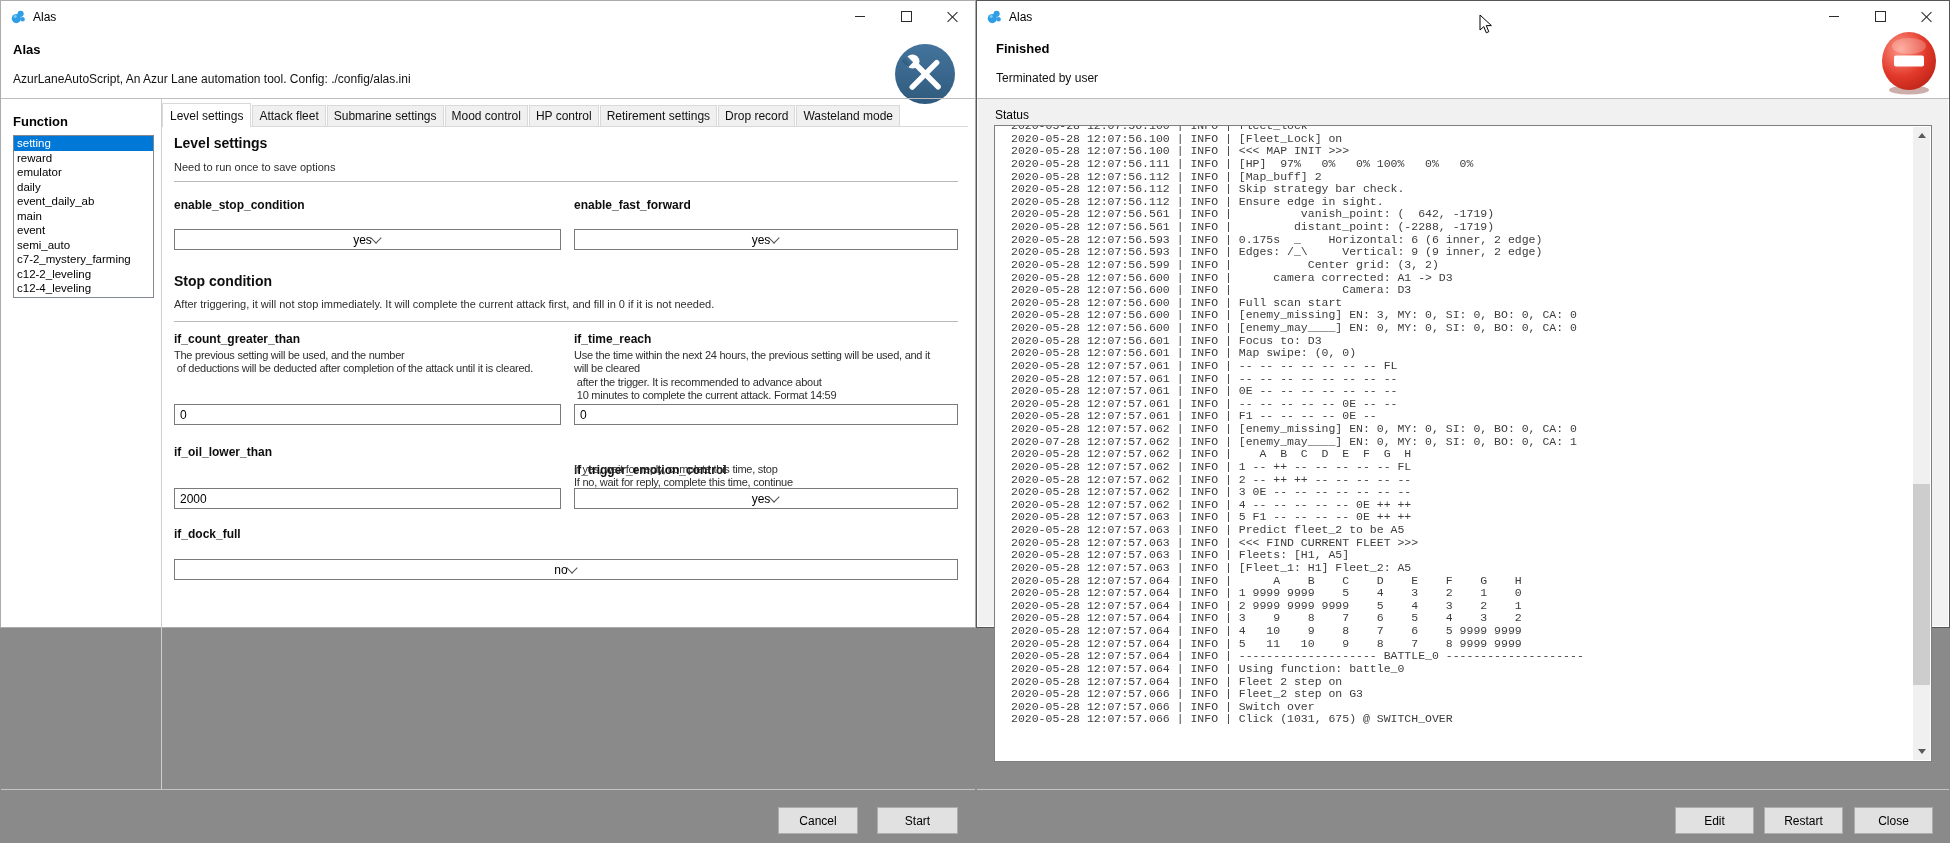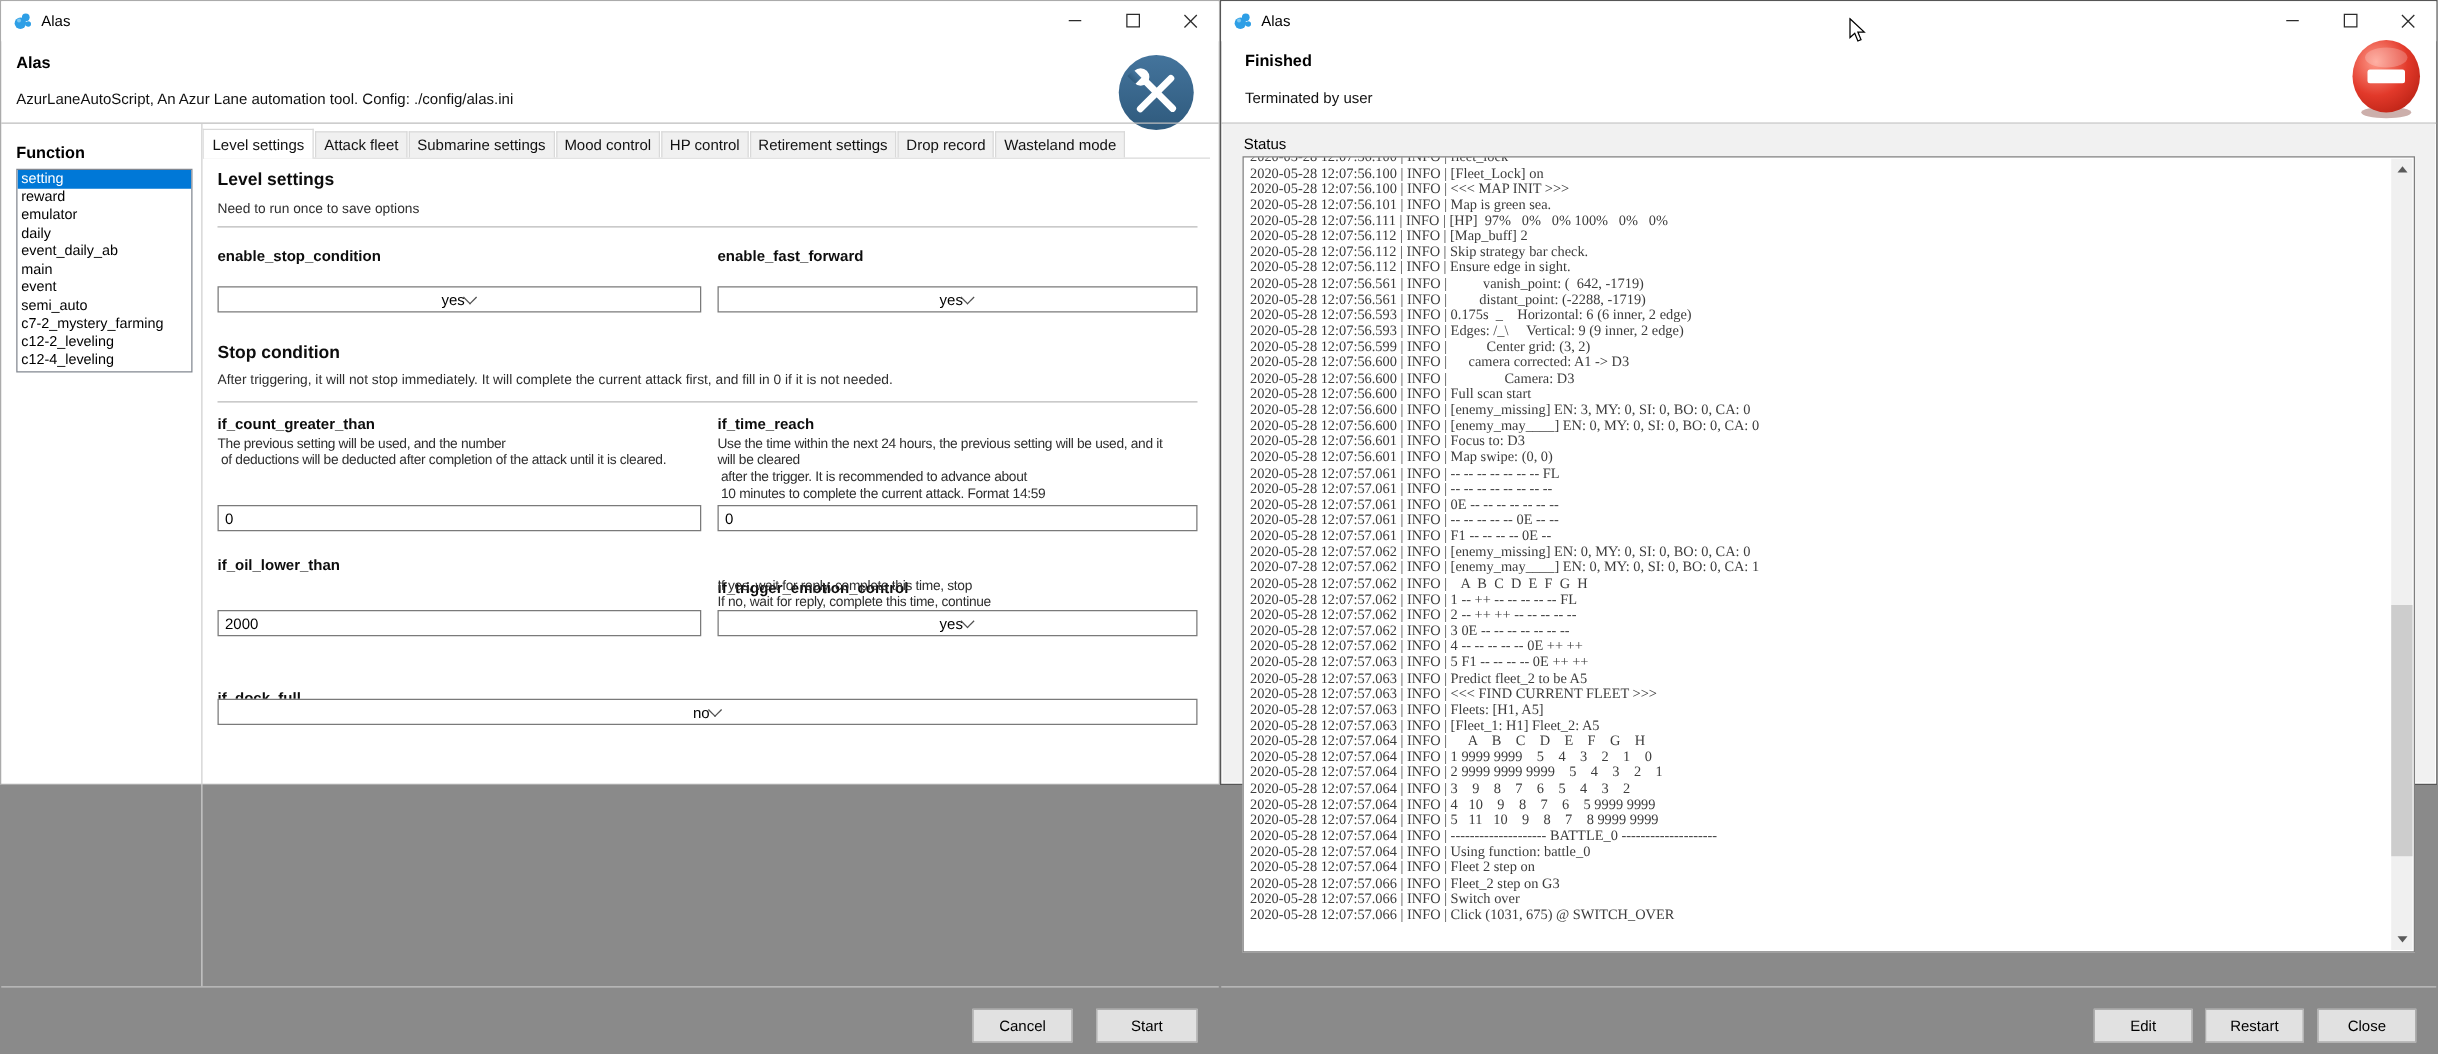--- a/index.html
+++ b/index.html
@@ -75,21 +75,21 @@
   #btn-start{left:876px;width:81px;}
   #btn-edit{left:698px;width:79px;}
   #btn-restart{left:787px;width:79px;}
   #btn-close{left:877px;width:79px;}
 
   
   .statuspanel{position:absolute;left:1px;right:1px;top:98px;bottom:1px;background:#f1f1f1;}
   .status-label{position:absolute;left:17px;top:9px;font-size:12px;color:#000;}
   .logbox{position:absolute;left:16px;top:26px;width:938px;height:637px;background:#fff;
           border:1px solid #7f7f7f;box-sizing:border-box;overflow:hidden;}
-  .logcontent{margin:-6px 0 0 0;padding-left:5px;font-family:Liberation Serif, serif;
+  .logcontent{margin:-6px 0 0 0;padding-left:16px;font-family:Liberation Mono, monospace;
               font-size:11.5px;line-height:12.63px;color:#3c3c3c;}
   .log-line{white-space:pre;}
   .scrollbar{position:absolute;top:1px;right:1px;bottom:1px;width:17px;background:#f0f0f0;}
   .sb-btn{position:absolute;left:0;width:17px;height:17px;display:flex;align-items:center;justify-content:center;}
   .sb-up{top:0;} .sb-down{bottom:0;}
   .arr-up{width:0;height:0;border-left:4px solid transparent;border-right:4px solid transparent;
           border-bottom:5px solid #5a5a5a;}
   .arr-down{width:0;height:0;border-left:4px solid transparent;border-right:4px solid transparent;
             border-top:5px solid #5a5a5a;}
   .sb-thumb{position:absolute;left:0;width:17px;top:357px;height:201px;background:#cdcdcd;}
@@ -220,21 +220,21 @@
 
     <div>If yes, wait for reply, complete this time, stop</div>
         <div>If no, wait for reply, complete this time, continue</div>
       </div>
     <input class="tbox col1" style="top: 357px;" readonly="" value="2000">
     <div class="dd col2" style="top:357px;">
       <span>yes</span>
       <span class="chev"></span>
     </div>
 
-    <div class="f-label col1" style="top:396px;margin-top:24px;">if_dock_full</div>
+    <div class="f-label col1" style="top:396px;">if_dock_full</div>
     <div class="dd" style="top:428px;left:0;width:784px;">
       <span>no</span>
       <span class="chev"></span>
     </div>
   </div>
 
   <div class="footline"></div>
   <button class="btn" id="btn-cancel">Cancel</button>
   <button class="btn" id="btn-start">Start</button>
 </div>
@@ -287,21 +287,20 @@
   <div class="hline" style="top:97px;"></div>
 
   <div class="statuspanel">
     <div class="status-label">Status</div>
     <div class="logbox">
       <div class="logcontent">
 
       <div class="log-line">2020-05-28 12:07:56.100 | INFO | fleet_lock</div>
           <div class="log-line">2020-05-28 12:07:56.100 | INFO | [Fleet_Lock] on</div>
           <div class="log-line">2020-05-28 12:07:56.100 | INFO | &lt;&lt;&lt; MAP INIT &gt;&gt;&gt;</div>
-          <div class="log-line">2020-05-28 12:07:56.101 | INFO | Map is green sea.</div>
           <div class="log-line">2020-05-28 12:07:56.111 | INFO | [HP]  97%   0%   0% 100%   0%   0%</div>
           <div class="log-line">2020-05-28 12:07:56.112 | INFO | [Map_buff] 2</div>
           <div class="log-line">2020-05-28 12:07:56.112 | INFO | Skip strategy bar check.</div>
           <div class="log-line">2020-05-28 12:07:56.112 | INFO | Ensure edge in sight.</div>
           <div class="log-line">2020-05-28 12:07:56.561 | INFO |          vanish_point: (  642, -1719)</div>
           <div class="log-line">2020-05-28 12:07:56.561 | INFO |         distant_point: (-2288, -1719)</div>
           <div class="log-line">2020-05-28 12:07:56.593 | INFO | 0.175s  _    Horizontal: 6 (6 inner, 2 edge)</div>
           <div class="log-line">2020-05-28 12:07:56.593 | INFO | Edges: /_\     Vertical: 9 (9 inner, 2 edge)</div>
           <div class="log-line">2020-05-28 12:07:56.599 | INFO |           Center grid: (3, 2)</div>
           <div class="log-line">2020-05-28 12:07:56.600 | INFO |      camera corrected: A1 -&gt; D3</div>

